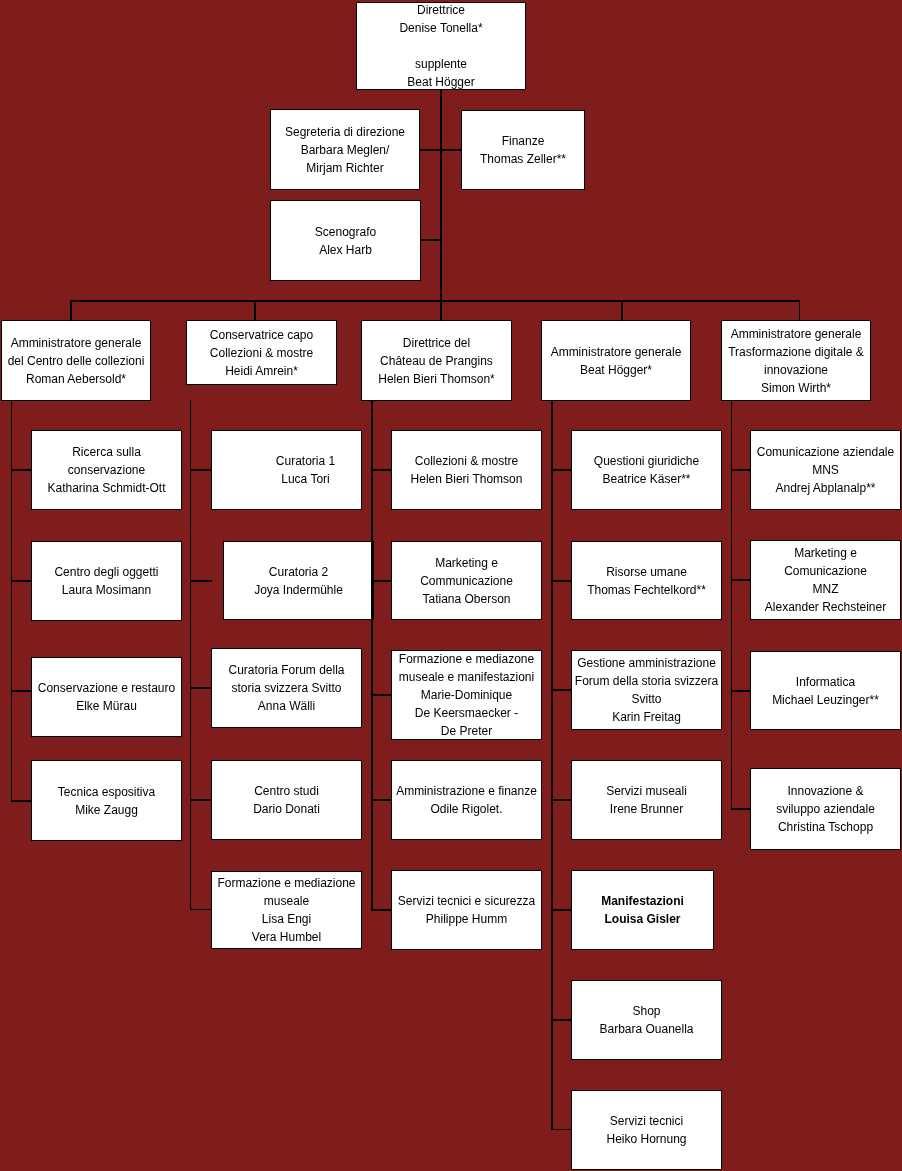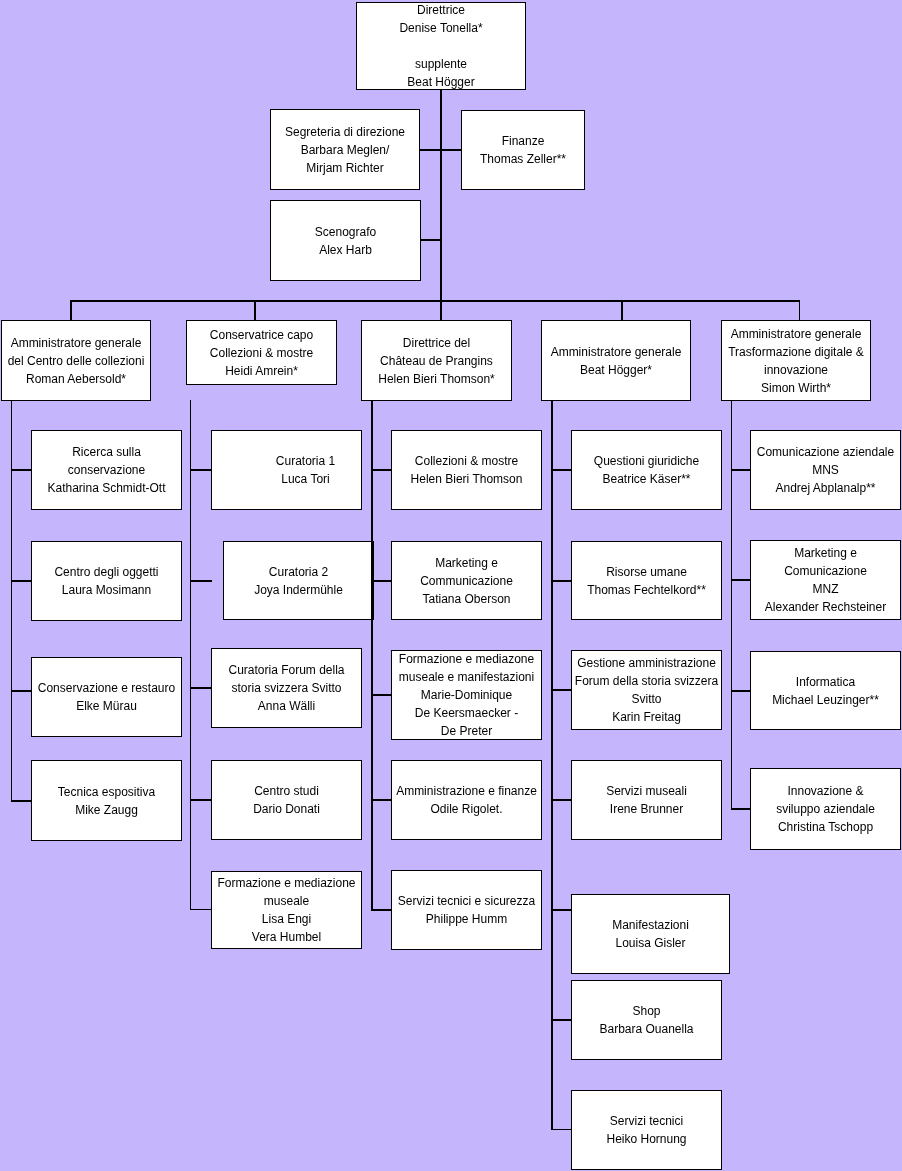--- a/index.html
+++ b/index.html
@@ -4,21 +4,21 @@
 <style>
   html, body {
     margin: 0;
     padding: 0;
     background: #ffffff;
   }
   #canvas {
     position: relative;
     width: 902px;
     height: 1171px;
-    background: #c4b5fd;
+    background: #7f1d1d;
     font-family: "Liberation Sans", sans-serif;
     color: #000000;
     overflow: hidden;
   }
   .node {
     position: absolute;
     box-sizing: border-box;
     background: #ffffff;
     border: 1.5px solid #000000;
     display: flex;
@@ -111,21 +111,21 @@
   <div class="node" style="left:571px;top:430px;width:151px;height:80px;">Questioni giuridiche
 Beatrice Käser**</div>
   <div class="node" style="left:571px;top:541px;width:151px;height:79px;">Risorse umane
 Thomas Fechtelkord**</div>
   <div class="node" style="left:571px;top:650px;width:151px;height:80px;">Gestione amministrazione
 Forum della storia svizzera
 Svitto
 Karin Freitag</div>
   <div class="node" style="left:571px;top:760px;width:151px;height:80px;">Servizi museali
 Irene Brunner</div>
-  <div class="node" style="left:571px;top:894px;width:159px;height:80px;">Manifestazioni
+  <div class="node" style="left:571px;top:870px;width:143px;height:80px;font-weight:bold;">Manifestazioni
 Louisa Gisler</div>
   <div class="node" style="left:571px;top:980px;width:151px;height:80px;">Shop
 Barbara Ouanella</div>
   <div class="node" style="left:571px;top:1090px;width:151px;height:80px;">Servizi tecnici
 Heiko Hornung</div>
 
   <div class="node" style="left:750px;top:430px;width:151px;height:80px;">Comunicazione aziendale
 MNS
 Andrej Abplanalp**</div>
   <div class="node" style="left:750px;top:540px;width:151px;height:80px;">Marketing e

